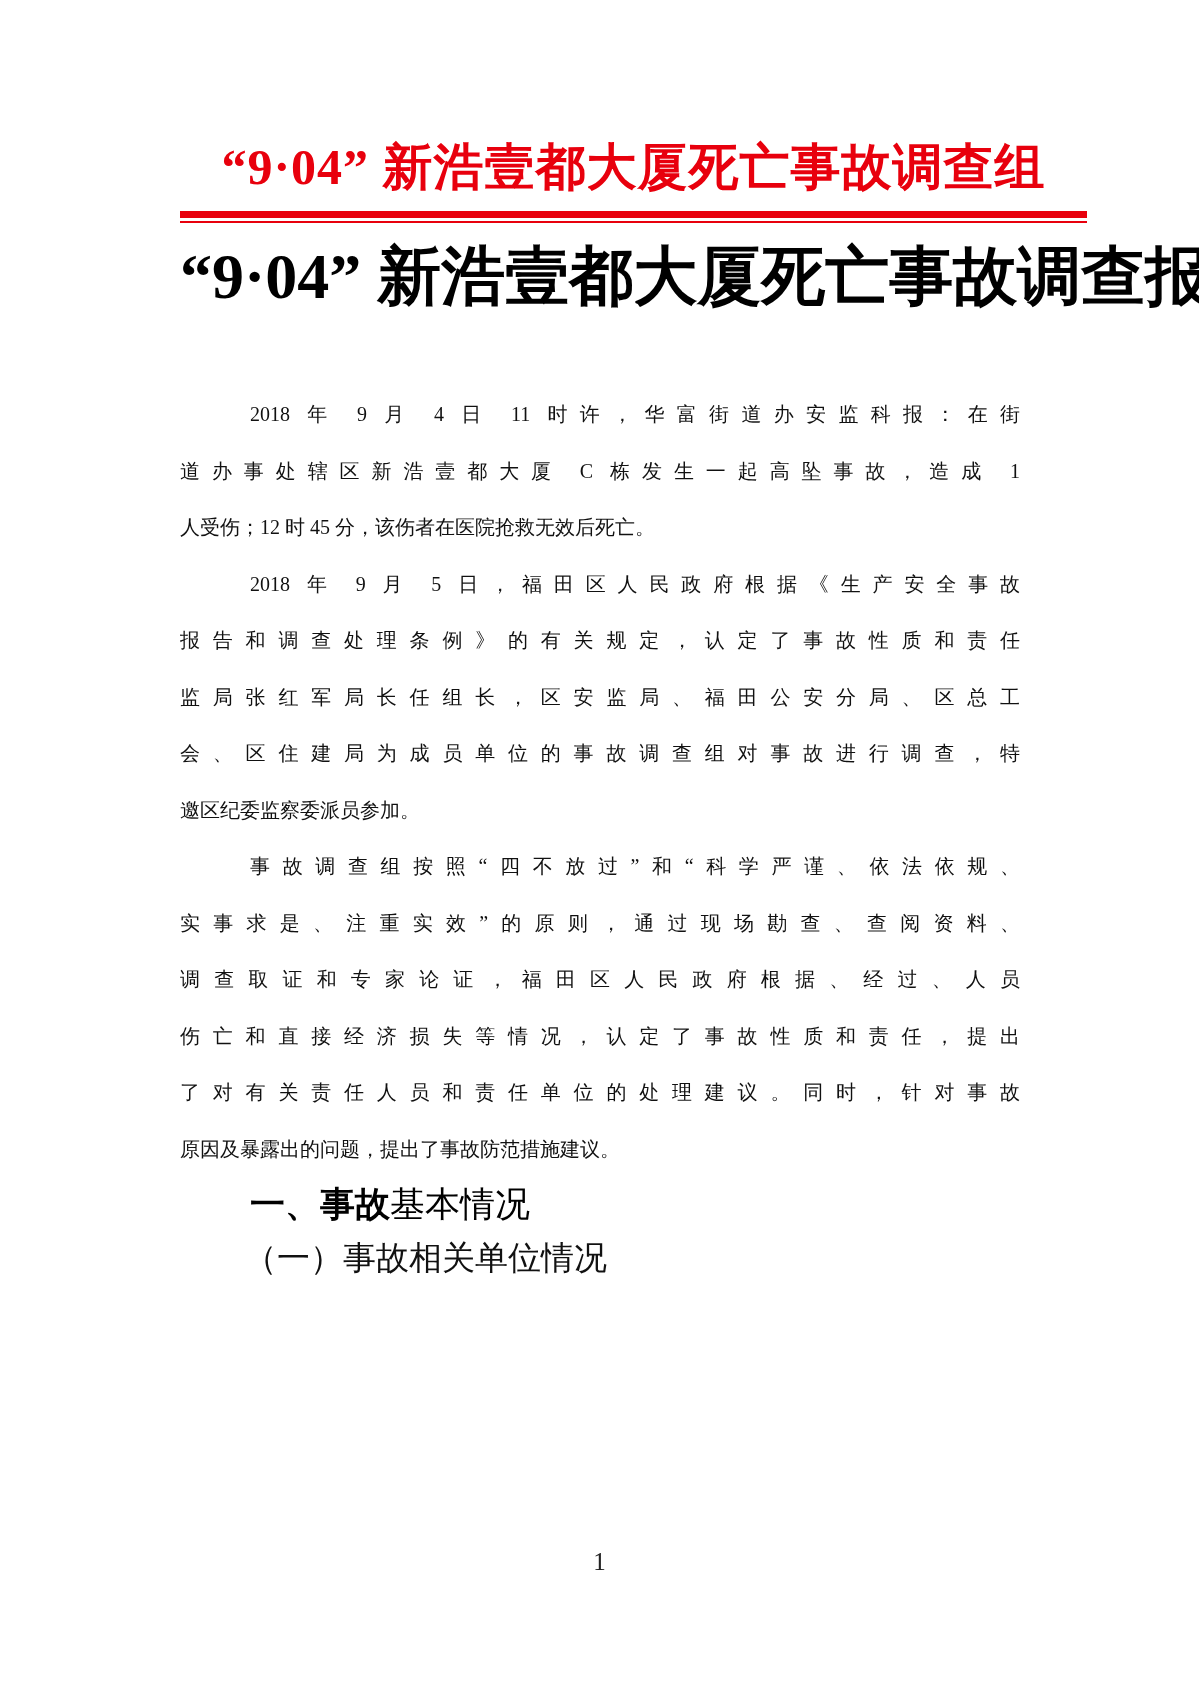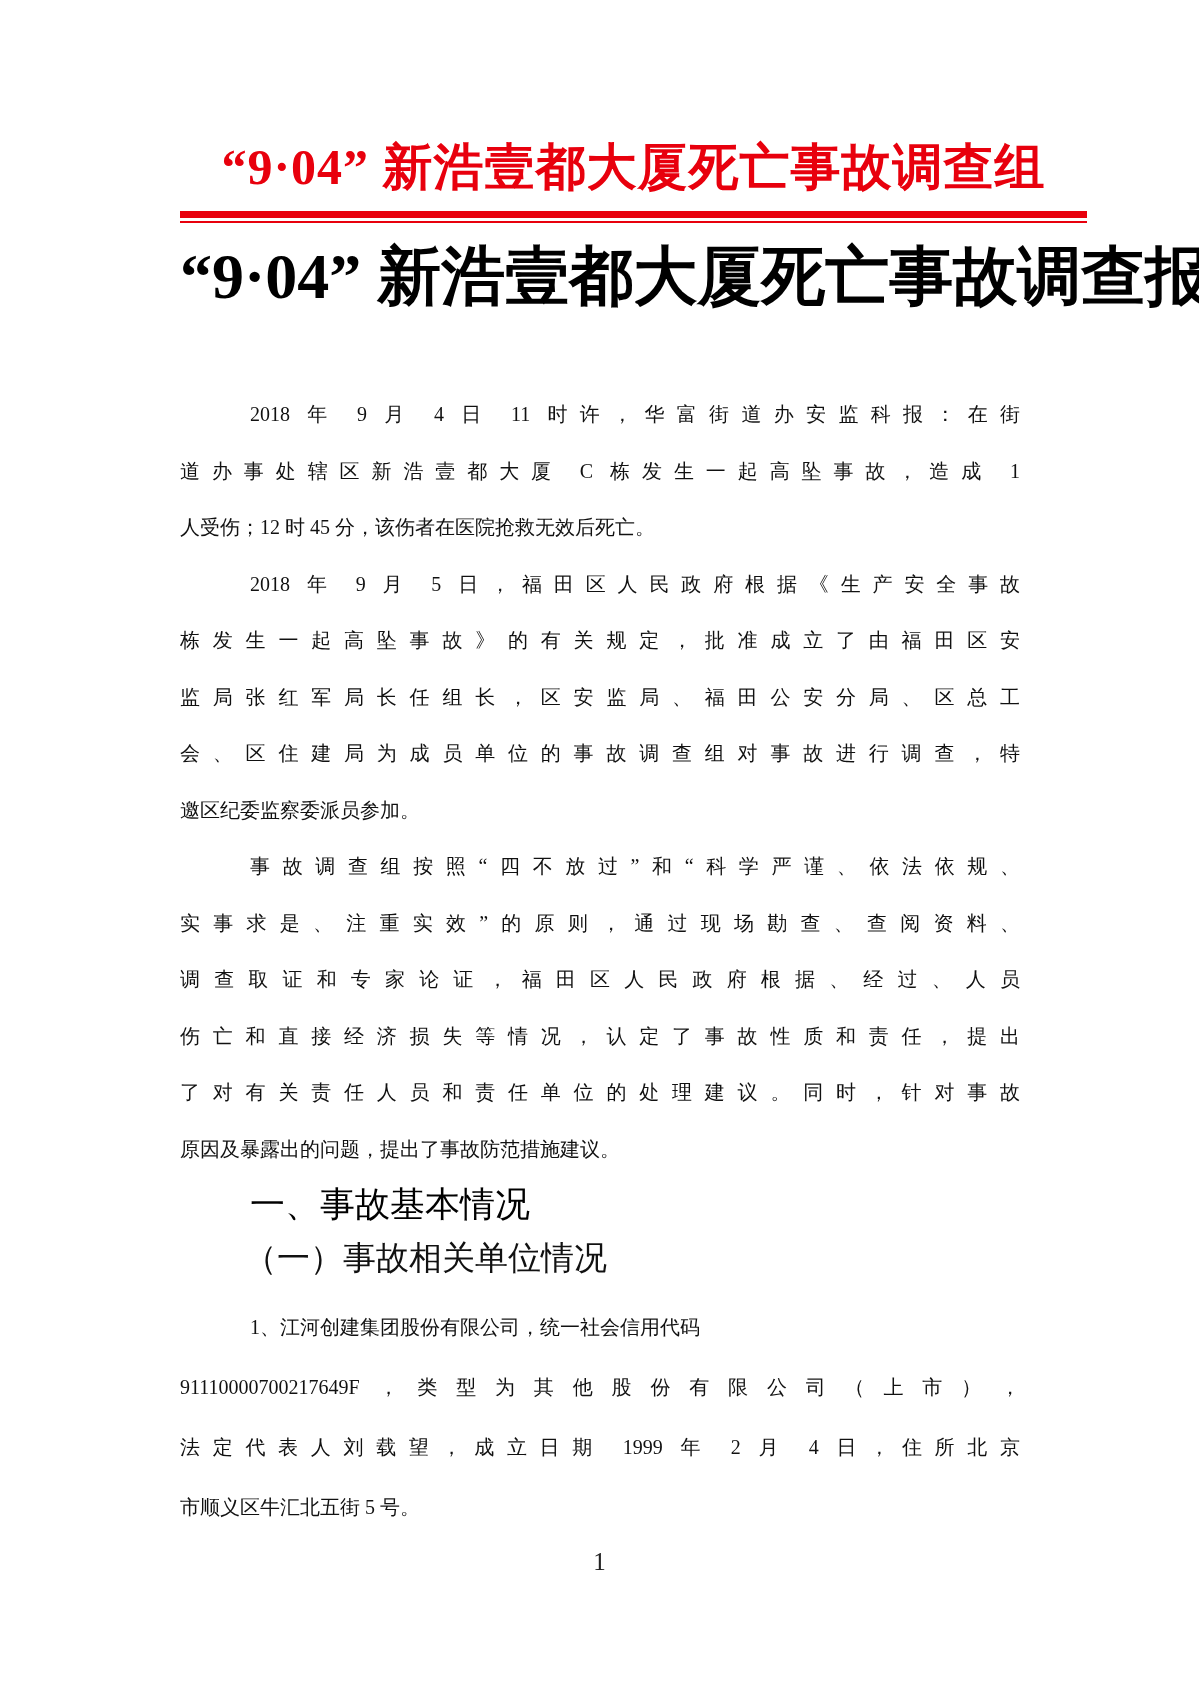--- a/index.html
+++ b/index.html
@@ -59,21 +59,21 @@
   .bline.end { text-align-last: left; }
   .bline.ind { text-indent: 70px; }
 
   .sec-heading {
     font-family: "Liberation Sans", "DejaVu Sans", sans-serif;
     font-size: 35px; line-height: 54px;
     padding-left: 70px;
     color: #000000;
     white-space: nowrap;
   }
-  .sec-heading .hb { font-weight: 400; }
+  .sec-heading .hb { font-weight: 700; }
   .sec-heading .hr2 { font-weight: 500; }
 
   .sub-heading {
     font-size: 33px; line-height: 54px;
     padding-left: 64px;
     color: #111111;
     white-space: nowrap;
   }
 
   .company-block { margin-top: 12px; }
@@ -97,42 +97,36 @@
 
   <div class="doc-title">“9·04” 新浩壹都大厦死亡事故调查报告</div>
 
   <div class="content">
 
     <div id="body-lines">
         <div class="bline j ind">2018 年 9 月 4 日 11 时许，华富街道办安监科报：在街</div>
         <div class="bline j">道办事处辖区新浩壹都大厦 C 栋发生一起高坠事故，造成 1</div>
         <div class="bline end">人受伤；12 时 45 分，该伤者在医院抢救无效后死亡。</div>
         <div class="bline j ind">2018 年 9 月 5 日，福田区人民政府根据《生产安全事故</div>
-        <div class="bline j">栋发生一起高坠事故》的有关规定，批准成立了由福田区安</div>
+        <div class="bline j">报告和调查处理条例》的有关规定，认定了事故性质和责任</div>
         <div class="bline j">监局张红军局长任组长，区安监局、福田公安分局、区总工</div>
         <div class="bline j">会、区住建局为成员单位的事故调查组对事故进行调查，特</div>
         <div class="bline end">邀区纪委监察委派员参加。</div>
         <div class="bline j ind">事故调查组按照“四不放过”和“科学严谨、依法依规、</div>
         <div class="bline j">实事求是、注重实效”的原则，通过现场勘查、查阅资料、</div>
         <div class="bline j">调查取证和专家论证，福田区人民政府根据、经过、人员</div>
         <div class="bline j">伤亡和直接经济损失等情况，认定了事故性质和责任，提出</div>
         <div class="bline j">了对有关责任人员和责任单位的处理建议。同时，针对事故</div>
         <div class="bline end">原因及暴露出的问题，提出了事故防范措施建议。</div>
       </div>
 
     <div class="sec-heading">
       <span class="hb">一、事故</span><span class="hr2">基本情况</span>
     </div>
 
     <div class="sub-heading">（一）事故相关单位情况</div>
 
-    <div id="company-lines" class="company-block">
-        <div class="bline end ind">1、江河创建集团股份有限公司，统一社会信用代码</div>
-        <div class="bline j">91110000700217649F，类型为其他股份有限公司（上市），</div>
-        <div class="bline j">法定代表人刘载望，成立日期 1999 年 2 月 4 日，住所北京</div>
-        <div class="bline end">市顺义区牛汇北五街 5 号。</div>
-      </div>
 
   </div>
 
   <div class="page-number">1</div>
 
 </div>
 
 </body></html>

